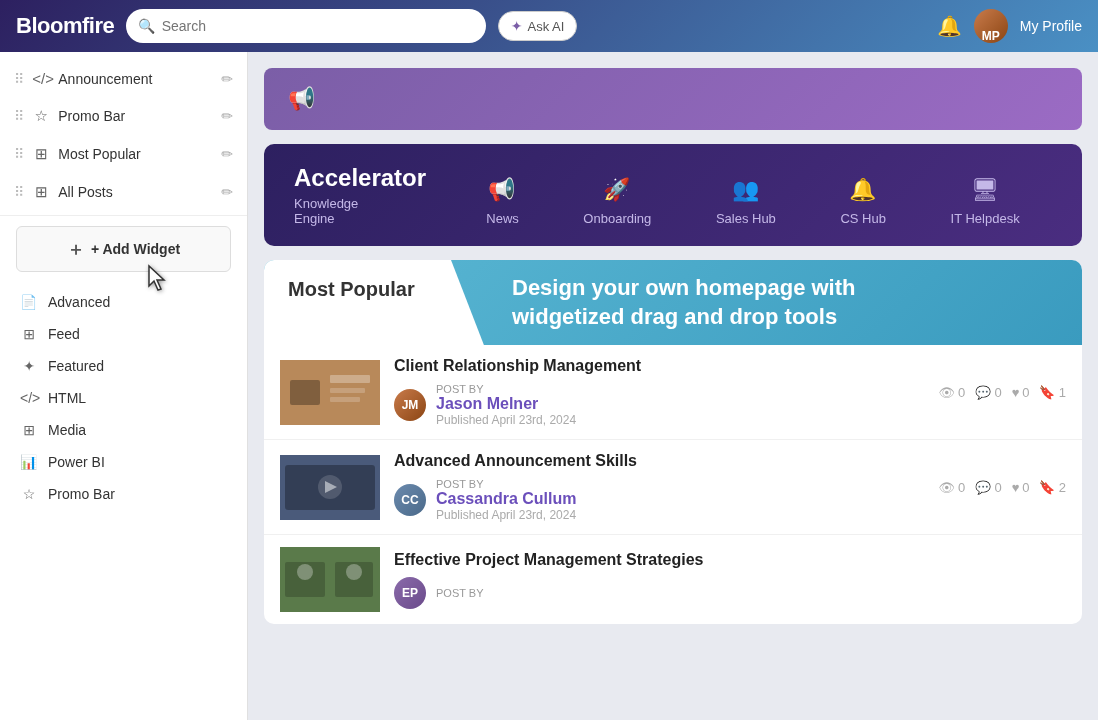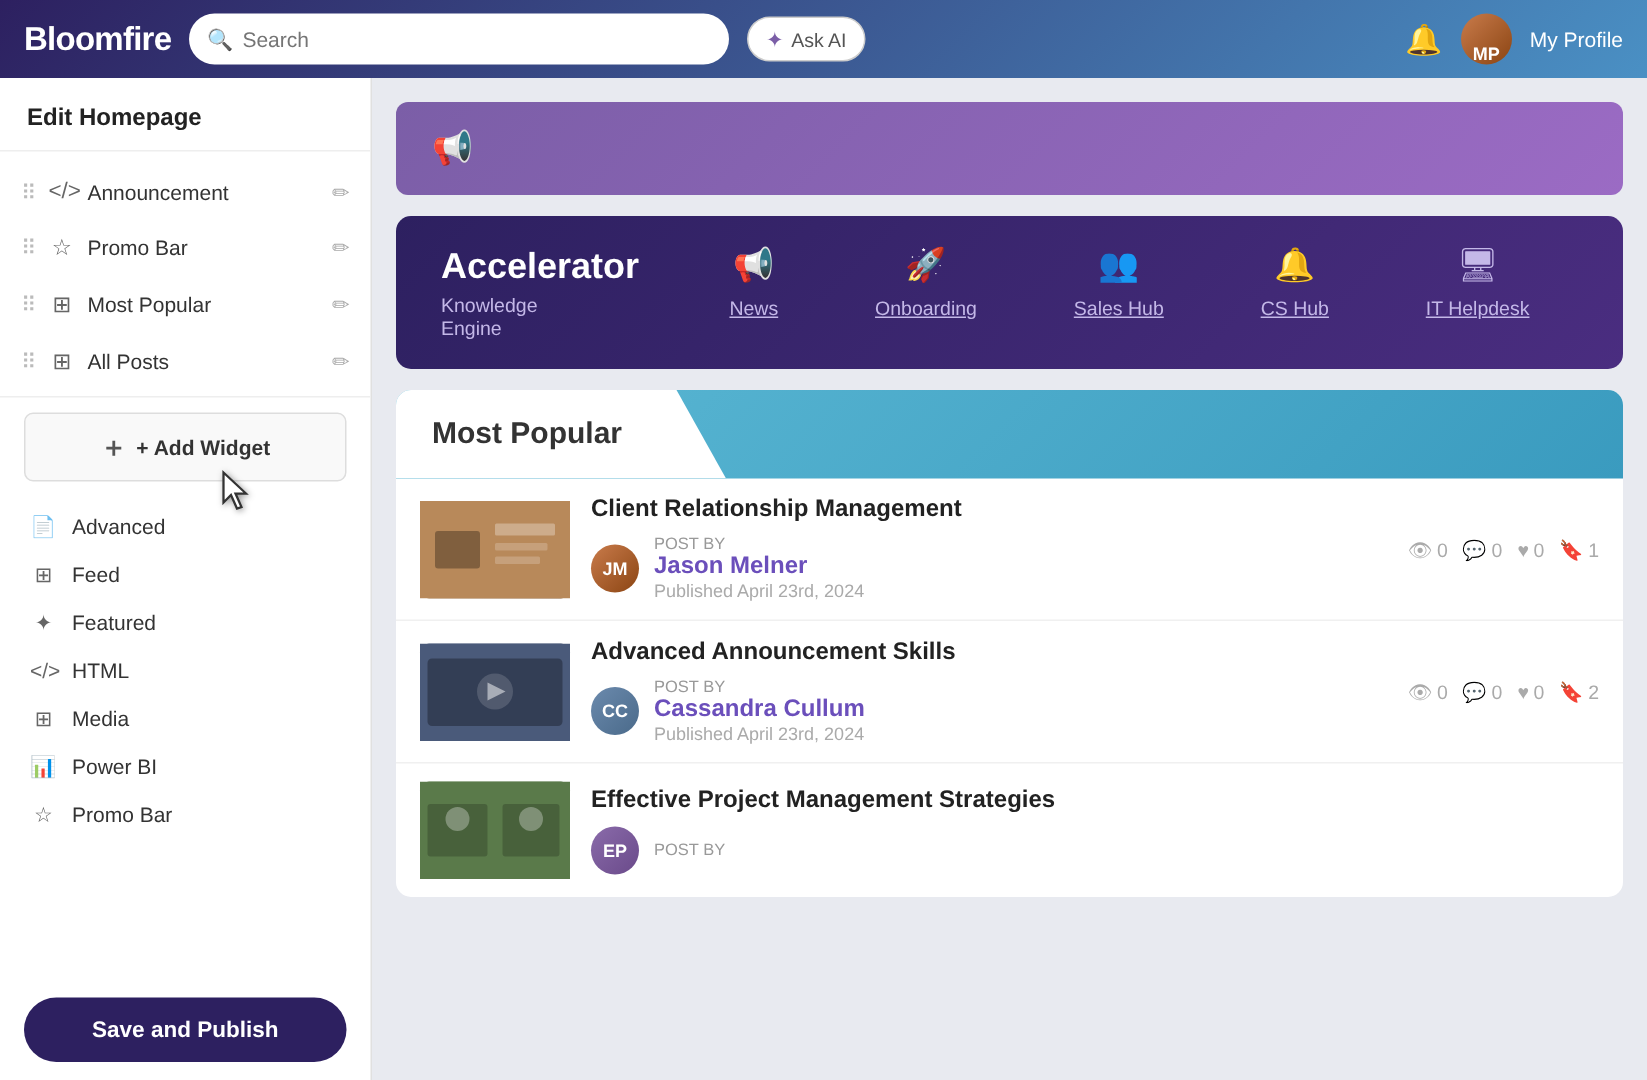--- a/index.html
+++ b/index.html
@@ -183,21 +183,21 @@
       font-size: 15px;
     }
     .announcement-icon { font-size: 22px; }
 
     
     .accelerator-widget {
       background: linear-gradient(135deg, #2d2060, #4a2d80);
       border-radius: 10px;
       padding: 20px 30px;
       display: flex;
-      align-items: flex-start;
+      align-items: flex-end;
       gap: 20px;
       color: white;
     }
     .accelerator-title-block { min-width: 140px; }
     .accelerator-title { font-size: 24px; font-weight: 700; }
     .accelerator-subtitle { font-size: 13px; color: #c4b8e8; margin-top: 4px; }
     .accelerator-nav {
       display: flex;
       gap: 0;
       flex: 1;
@@ -205,21 +205,21 @@
     }
     .accel-nav-item {
       display: flex;
       flex-direction: column;
       align-items: center;
       gap: 8px;
       cursor: pointer;
       padding: 0 10px;
     }
     .accel-nav-icon { font-size: 22px; color: #c4b8e8; }
-    .accel-nav-label { font-size: 13px; color: #c4b8e8; text-decoration: underline; }
+    .accel-nav-label { font-size: 13px; color: #c4b8e8; }
 
     
     .most-popular-section {
       background: white;
       border-radius: 10px;
       overflow: hidden;
     }
     .most-popular-header {
       background: linear-gradient(135deg, #5bb8d4, #3a9bbf);
       display: flex;
@@ -320,21 +320,20 @@
   <span class="topnav-bell">🔔</span>
   <div class="topnav-avatar">
     <span>MP</span>
   </div>
   <span class="topnav-profile">My Profile</span>
 </nav>
 
 <div class="main-layout">
 
   <aside class="sidebar">
-    <div class="sidebar-title">Edit Homepage</div>
     <div class="sidebar-items">
 
       <div class="sidebar-item">
         <span class="drag-handle">⠿</span>
         <span class="sidebar-item-icon">&lt;/&gt;</span>
         <span class="sidebar-item-label">Announcement</span>
         <span class="sidebar-item-edit">✏</span>
       </div>
 
       <div class="sidebar-item">
@@ -398,21 +397,20 @@
             <span>Power BI</span>
           </div>
           <div class="widget-dropdown-item">
             <span class="wd-icon">☆</span>
             <span>Promo Bar</span>
           </div>
         </div>
       </div>
     </div>
 
-    <div class="save-publish-btn">Save and Publish</div>
   </aside>
 
   <main class="main-content">
 
     <div class="announcement-banner">
       <span class="announcement-icon">📢</span>
     </div>
 
     <div class="accelerator-widget">
       <div class="accelerator-title-block">
@@ -442,20 +440,25 @@
         <div class="accel-nav-item">
           <span class="accel-nav-icon">🖥</span>
           <span class="accel-nav-label">IT Helpdesk</span>
         </div>
       </div>
     </div>
 
     <div class="most-popular-section">
       <div class="most-popular-header">
         <div class="most-popular-label">Most Popular</div>
+        <div class="most-popular-promo">
+          <div class="most-popular-promo-text">
+            Design your own homepage with<br>widgetized drag and drop tools
+          </div>
+        </div>
       </div>
 
       <div class="posts-list">
 
         <div class="post-item">
           <div class="thumb-placeholder thumb-crm">
             <svg width="100" height="65" viewBox="0 0 100 65">
               <rect width="100" height="65" fill="#b8895a"></rect>
               <rect x="10" y="20" width="30" height="25" rx="2" fill="rgba(0,0,0,0.3)"></rect>
               <rect x="50" y="15" width="40" height="8" rx="1" fill="rgba(255,255,255,0.3)"></rect>

